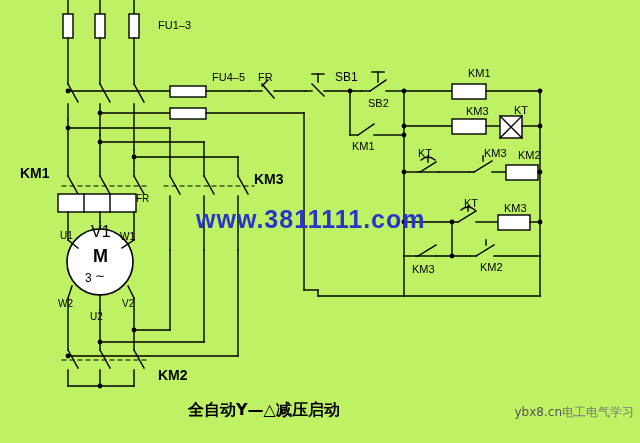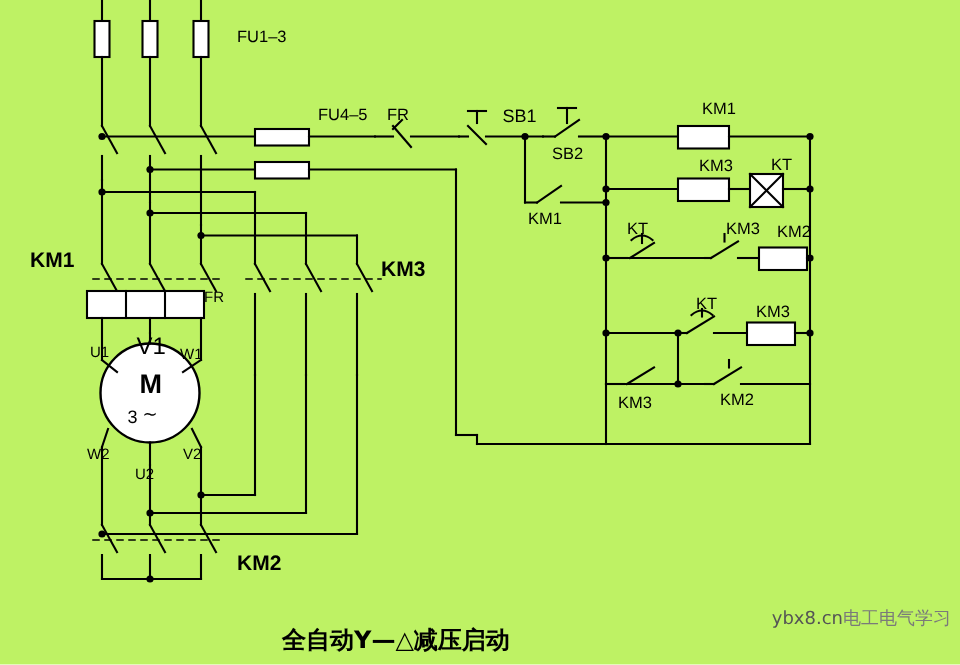--- a/index.html
+++ b/index.html
@@ -45,21 +45,20 @@
   }
   .caption {
     position: absolute;
     left: 188px;
     top: 400px;
     font-family: "DejaVu Sans", sans-serif;
     font-size: 16px;
     font-weight: bold;
     color: #000000;
     white-space: nowrap;
-    margin-top: 17px;
   }
   .footer-right {
     position: absolute;
     right: 6px;
     top: 404px;
     font-family: "DejaVu Sans", sans-serif;
     font-size: 12px;
     color: #7a7a7a;
     white-space: nowrap;
   }
@@ -302,20 +301,21 @@
   <div class="lbl" style="left:91px;  top:224px; font-size:16px;">V1</div>
   <div class="lbl" style="left:120px; top:232px; font-size:10px;">W1</div>
   <div class="lbl" style="left:58px;  top:299px; font-size:10px;">W2</div>
   <div class="lbl" style="left:90px;  top:312px; font-size:10px;">U2</div>
   <div class="lbl" style="left:122px; top:299px; font-size:10px;">V2</div>
 
   <div class="lbl lbl-bold" style="left:93px; top:247px; font-size:18px;">M</div>
   <div class="lbl" style="left:85px; top:272px; font-size:12px;">3</div>
   <div class="lbl" style="left:95px; top:270px; font-size:12px;">∼</div>
 
+  <div class="watermark">www.3811111.com</div>
 
   <div class="caption">全自动Y—△减压启动</div>
 
   <div class="footer-right">
     <span class="site">ybx8.cn</span><span>电工电气学习</span>
   </div>
 
 </div>
 
 </body></html>

